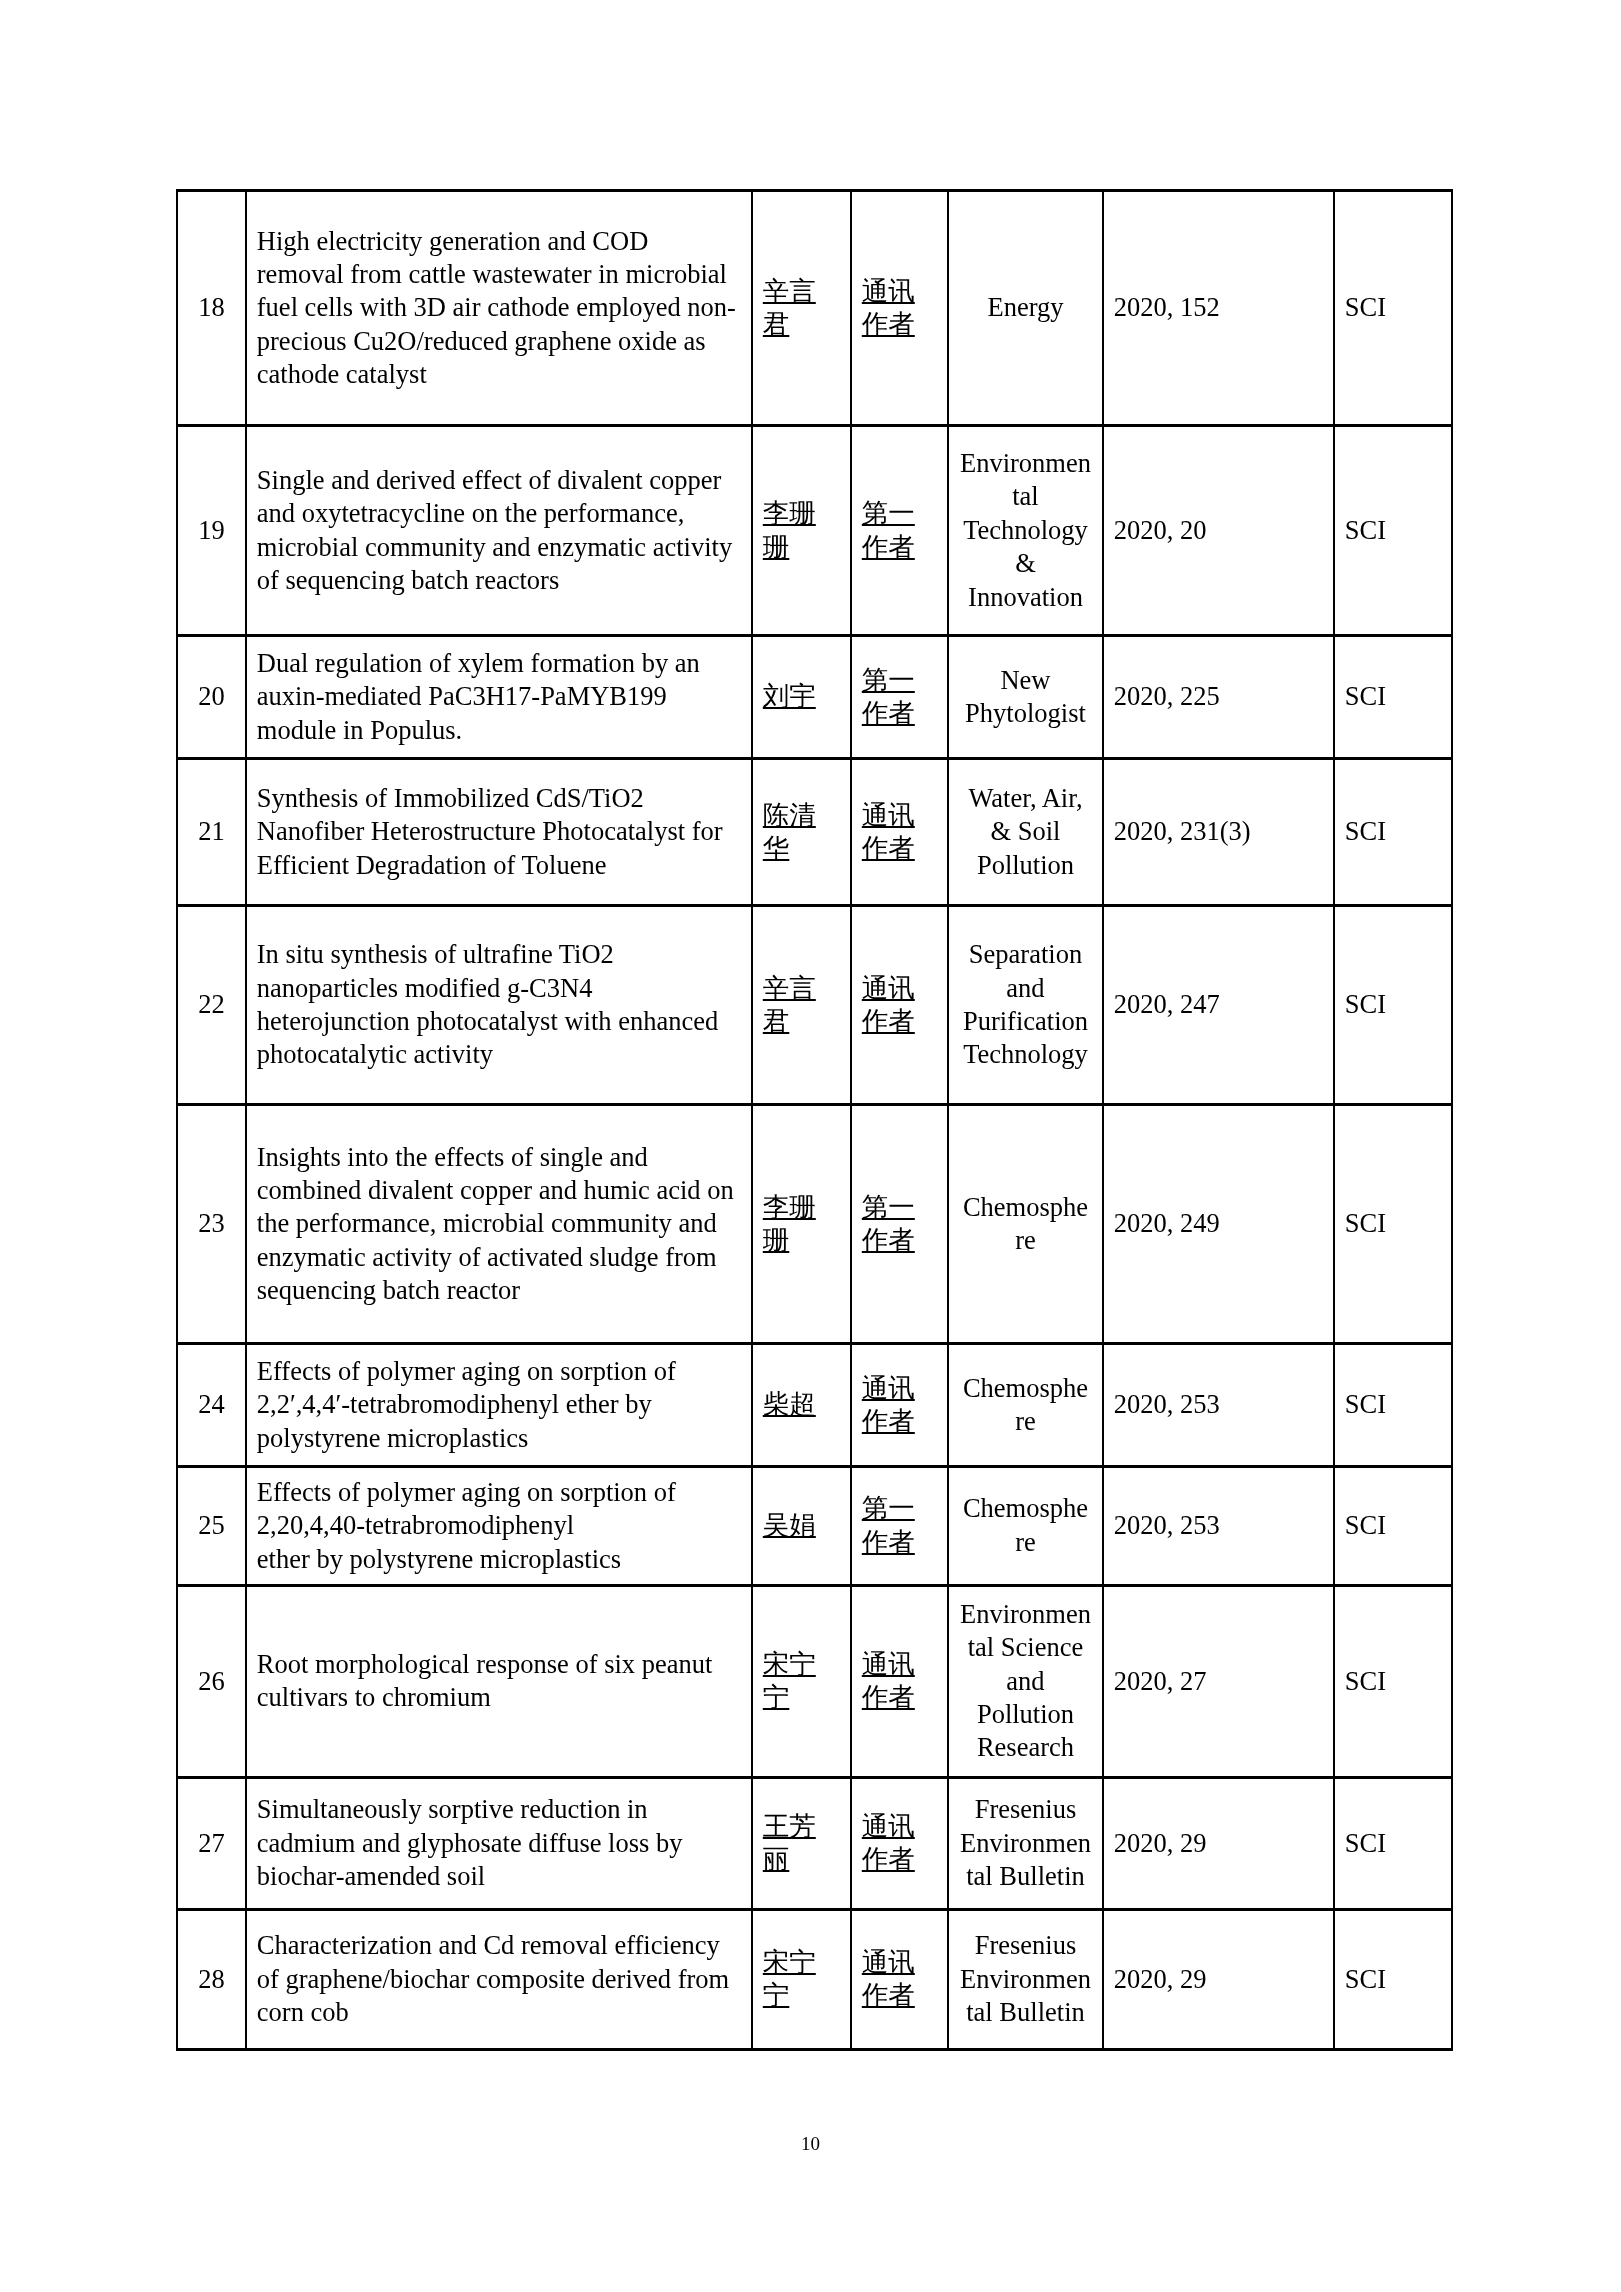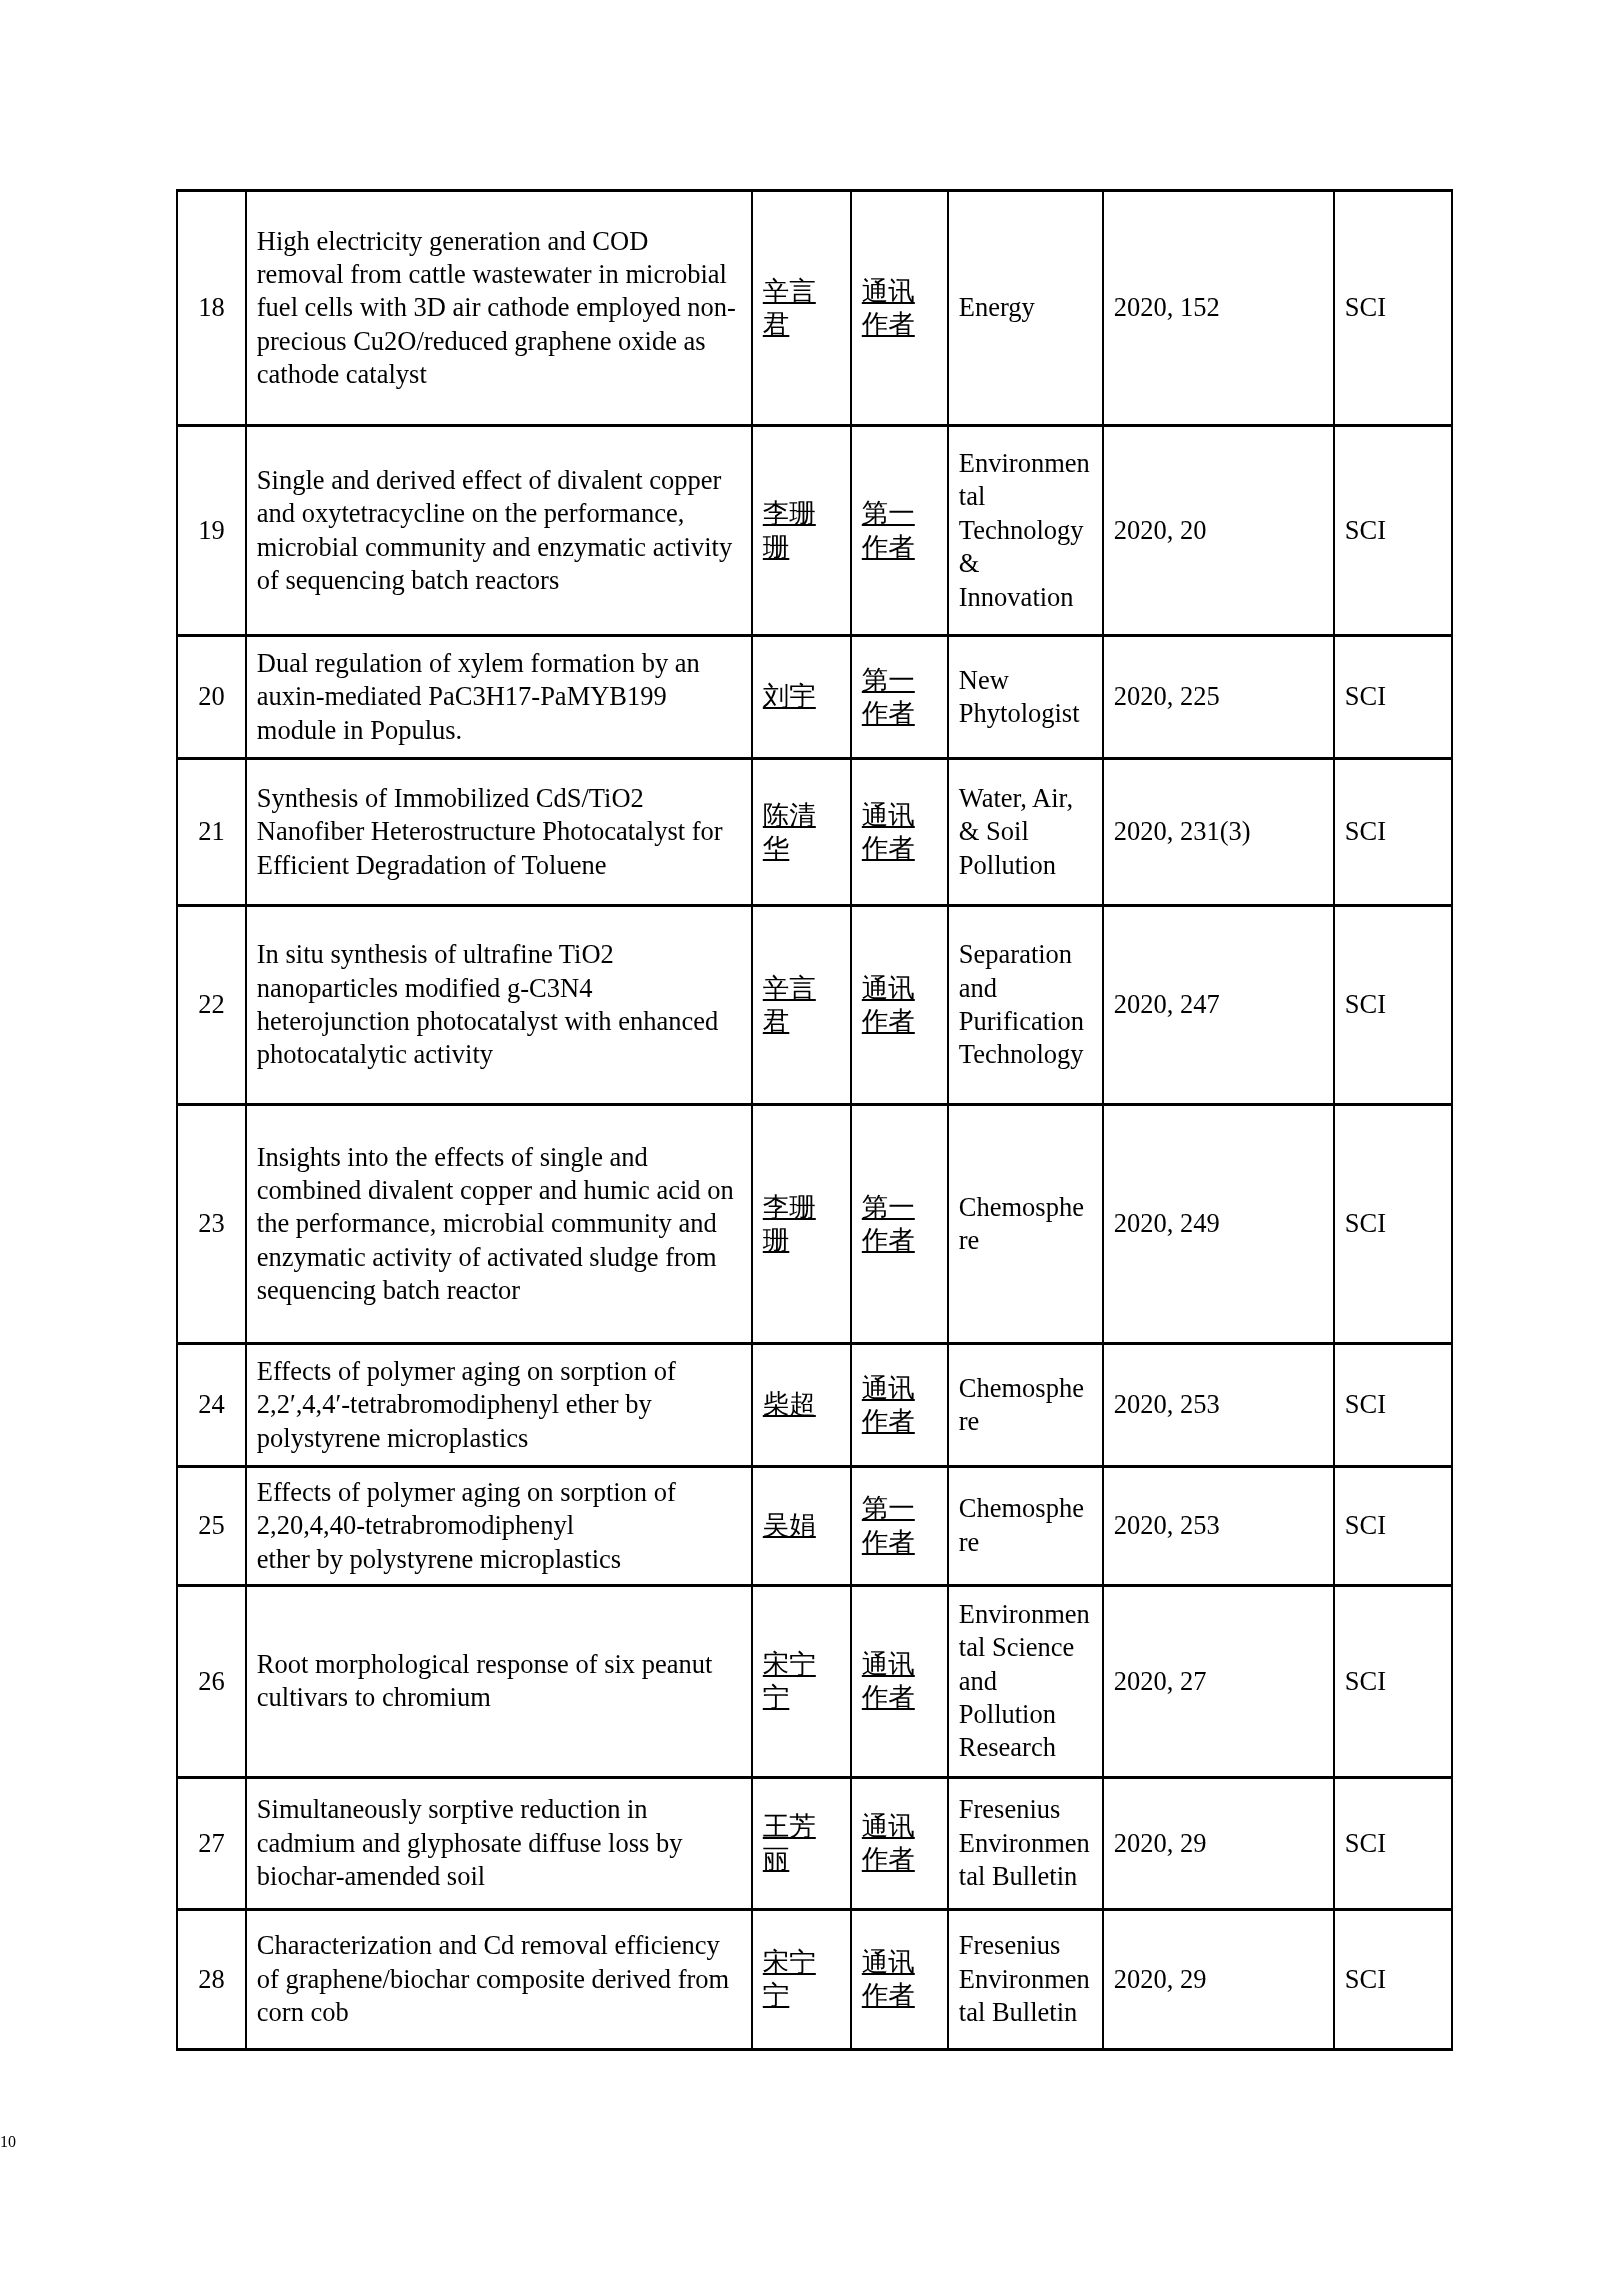--- a/index.html
+++ b/index.html
@@ -59,33 +59,35 @@
   }
   td.c-author, td.c-role {
     padding: 3.9px 9.8px 3.9px 13.7px;
     text-align: left;
     text-decoration: underline;
   }
   td.c-journal {
     padding: 5.9px 17.6px 5.9px 7.8px;
     overflow-wrap: break-word;
     word-wrap: break-word;
+    text-align: center;
   }
   td.c-volume {
     padding-left: 23.5px;
   }
   td.c-index {
     padding-left: 27.4px;
   }
   .page-number {
     position: absolute;
     left: 0;
     right: 0;
     top: 2133px;
-    font-size: 16px;
+    text-align: center;
+    font-size: 19px;
   }
 </style>
 </head>
 <body>
 
 <div class="page">
 
   <table class="pub-table">
     <colgroup>
       <col style="width:69px">

